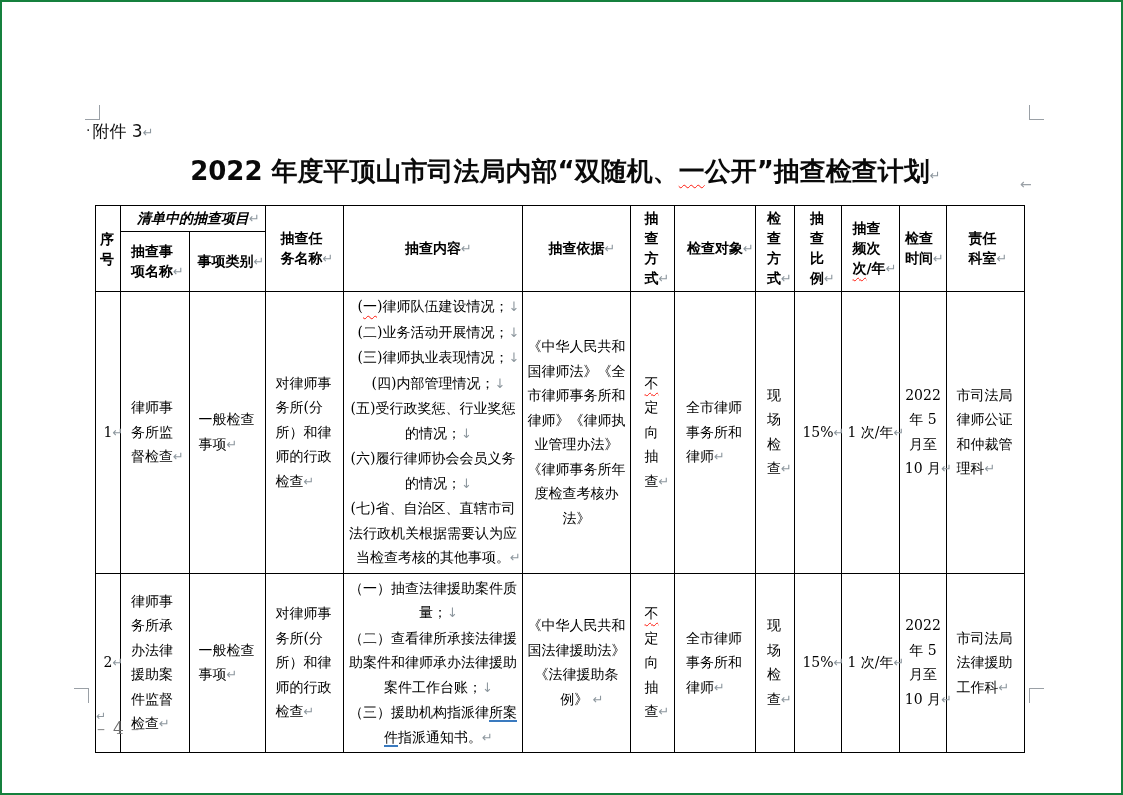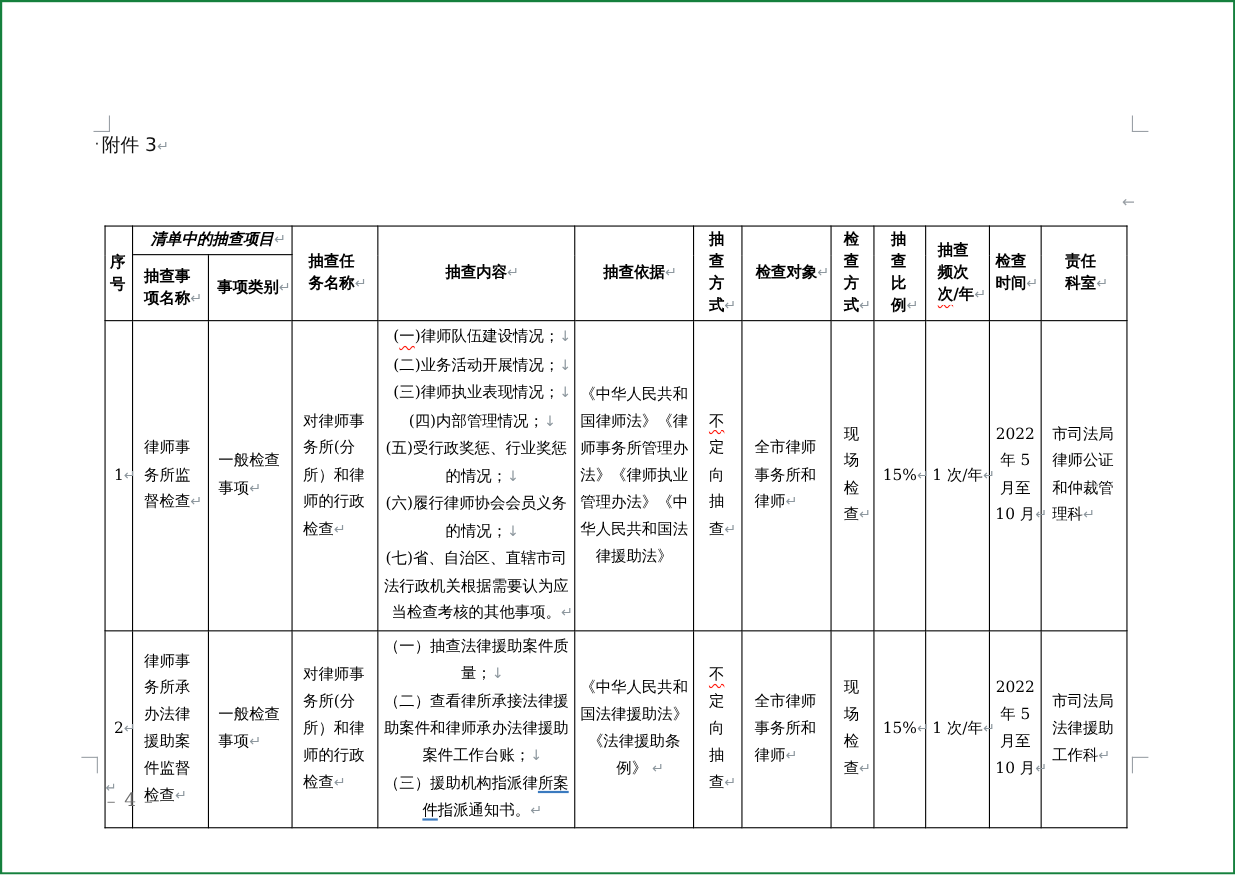--- a/index.html
+++ b/index.html
@@ -89,20 +89,21 @@
 
 <div class="page">
 
   <div class="crop crop-tl"></div>
   <div class="crop crop-tr"></div>
   <div class="crop crop-bl"></div>
   <div class="crop crop-br"></div>
 
   <div class="attachment"><span class="dot">·</span><span>附件 3<span class="mk">↵</span></span></div>
 
+  <div class="doc-title">2022 年度平顶山市司法局内部“双随机、<span class="sq">一</span>公开”抽查检查计划<span class="mk">↵</span></div>
 
   <span class="margin-arrow">←</span>
 
   <table class="plan">
     <colgroup>
       <col style="width:25px">
         <col style="width:69px">
         <col style="width:76px">
         <col style="width:78px">
       <col style="width:179px">
@@ -134,21 +135,21 @@
         <th><span class="sp w48">抽查事项名称<span class="mk">↵</span></span></th>
         <th><span class="sp w60">事项类别<span class="mk">↵</span></span></th>
       </tr>
 
       <tr style="height:229px">
         <td>1<span class="mk">↵</span></td>
         <td><span class="sp w48">律师事务所监督检查<span class="mk">↵</span></span></td>
         <td><span class="sp w58">一般检查事项<span class="mk">↵</span></span></td>
         <td><span class="sp w58">对律师事务所(分所）和律师的行政检查<span class="mk">↵</span></span></td>
         <td class="cell-content">(<span class="sq">一</span>)律师队伍建设情况；<span class="mk">↓</span><br>(二)业务活动开展情况；<span class="mk">↓</span><br>(三)律师执业表现情况；<span class="mk">↓</span><br>(四)内部管理情况；<span class="mk">↓</span><br>(五)受行政奖惩、行业奖惩的情况；<span class="mk">↓</span><br>(六)履行律师协会会员义务的情况；<span class="mk">↓</span><br>(七)省、自治区、直辖市司法行政机关根据需要认为应当检查考核的其他事项。<span class="mk">↵</span></td>
-        <td class="cell-basis">《中华人民共和国律师法》《律师事务所管理办法》《律师执业管理办法》《中华人民共和国法律援助法》</td>
+        <td class="cell-basis">《中华人民共和国律师法》《全市律师事务所和律师》《律师执业管理办法》《律师事务所年度检查考核办法》</td>
         <td><span class="sp w16"><span class="sq">不</span>定向抽查<span class="mk">↵</span></span></td>
         <td><span class="sp w58">全市律师事务所和律师<span class="mk">↵</span></span></td>
         <td><span class="sp w16">现场检查<span class="mk">↵</span></span></td>
         <td>15%<span class="mk">↵</span></td>
         <td>1 次/年<span class="mk">↵</span></td>
         <td><span class="sp w37">2022 年 5 月至 10 月<span class="mk">↵</span></span></td>
         <td><span class="sp w58">市司法局律师公证和仲裁管理科<span class="mk">↵</span></span></td>
       </tr>
 
       <tr style="height:149px">

